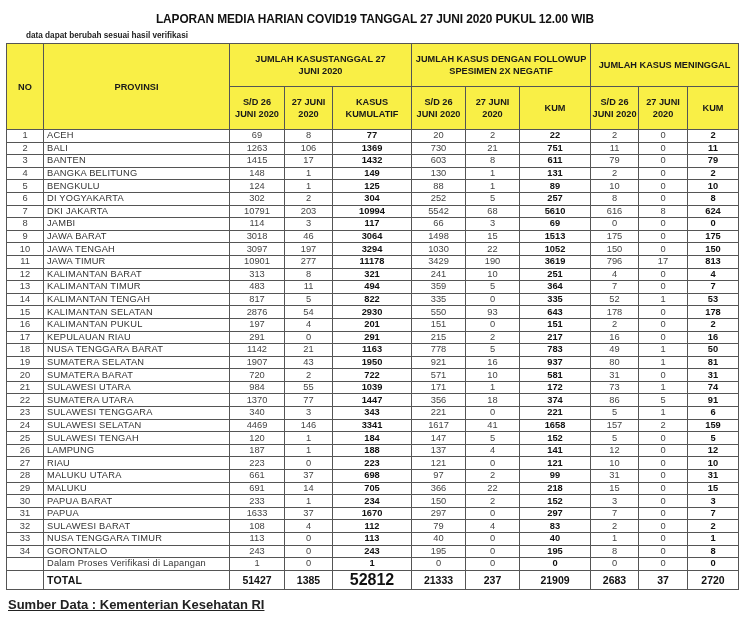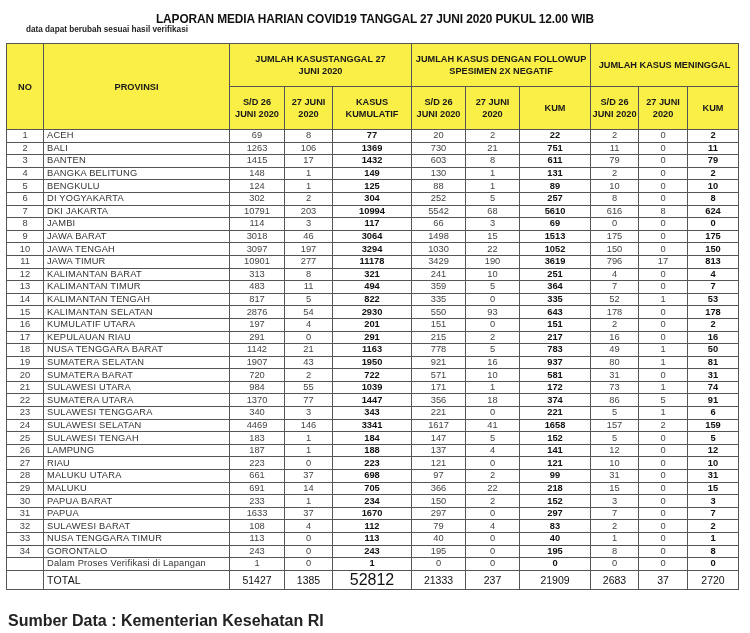--- a/index.html
+++ b/index.html
@@ -1,32 +1,32 @@
 <!DOCTYPE html>
 <html><head>
 <meta charset="utf-8">
 <style>
   html, body { margin: 0; padding: 0; background: #ffffff; }
   body { width: 750px; height: 633px; position: relative; overflow: hidden; font-family: "Liberation Sans", sans-serif; color: #111; }
   .title { position: absolute; left: 0; width: 750px; top: 12px; text-align: center; font-weight: bold; font-size: 12.5px; letter-spacing: -0.1px; transform: scaleX(0.95); }
-  .note { position: absolute; left: 26px; top: 25px; font-size: 8.2px; font-weight: bold; color: #222; }
+  .note { position: absolute; left: 26px; top: 31px; font-size: 8.2px; font-weight: bold; color: #222; }
   table { position: absolute; left: 6px; top: 43px; border-collapse: collapse; table-layout: fixed; width: 732px; }
   td, th { border: 1px solid #555; padding: 0; overflow: hidden; white-space: nowrap; }
   th { background: #f9ef46; font-weight: bold; font-size: 9.2px; text-align: center; line-height: 12px; color: #1a1a1a; }
   tr.h1 th { height: 42px; }
   tr.h2 th { height: 42px; }
   tr.row td { height: 11.6px; font-size: 9.3px; line-height: 11px; font-family: "Liberation Sans", sans-serif; }
   td.no { text-align: center; color: #444; }
   td.prov { padding-left: 3px; color: #333; letter-spacing: 0.2px; }
   td.num { text-align: center; color: #444; }
   td.kum { text-align: center; font-weight: bold; color: #111; }
-  tr.total td { height: 15px; font-weight: normal; font-size: 10.5px; color: #111; text-align: center; }
+  tr.total td { height: 15px; font-weight: bold; font-size: 10.5px; color: #111; text-align: center; }
   tr.total td.prov { text-align: left; }
   tr.total td.big { font-size: 16px; }
-  .source { position: absolute; left: 8px; top: 612px; font-size: 16px; font-weight: bold; color: #222; }
+  .source { position: absolute; left: 8px; top: 597px; font-size: 13px; font-weight: bold; color: #222; text-decoration: underline; }
 </style>
 </head>
 <body>
 
 <div class="title">LAPORAN MEDIA HARIAN COVID19 TANGGAL 27 JUNI 2020 PUKUL 12.00 WIB</div>
 <div class="note">data dapat berubah sesuai hasil verifikasi</div>
 
 <table>
   <colgroup>
     <col style="width:37px">
@@ -282,21 +282,21 @@
         <td class="kum">2930</td>
         <td class="num">550</td>
         <td class="num">93</td>
         <td class="kum">643</td>
         <td class="num">178</td>
         <td class="num">0</td>
         <td class="kum">178</td>
       </tr>
       <tr class="row">
         <td class="no">16</td>
-        <td class="prov">KUMULATIF UTARA</td>
+        <td class="prov">KALIMANTAN PUKUL</td>
         <td class="num">197</td>
         <td class="num">4</td>
         <td class="kum">201</td>
         <td class="num">151</td>
         <td class="num">0</td>
         <td class="kum">151</td>
         <td class="num">2</td>
         <td class="num">0</td>
         <td class="kum">2</td>
       </tr>
@@ -400,21 +400,21 @@
         <td class="num">1617</td>
         <td class="num">41</td>
         <td class="kum">1658</td>
         <td class="num">157</td>
         <td class="num">2</td>
         <td class="kum">159</td>
       </tr>
       <tr class="row">
         <td class="no">25</td>
         <td class="prov">SULAWESI TENGAH</td>
-        <td class="num">183</td>
+        <td class="num">120</td>
         <td class="num">1</td>
         <td class="kum">184</td>
         <td class="num">147</td>
         <td class="num">5</td>
         <td class="kum">152</td>
         <td class="num">5</td>
         <td class="num">0</td>
         <td class="kum">5</td>
       </tr>
       <tr class="row">

